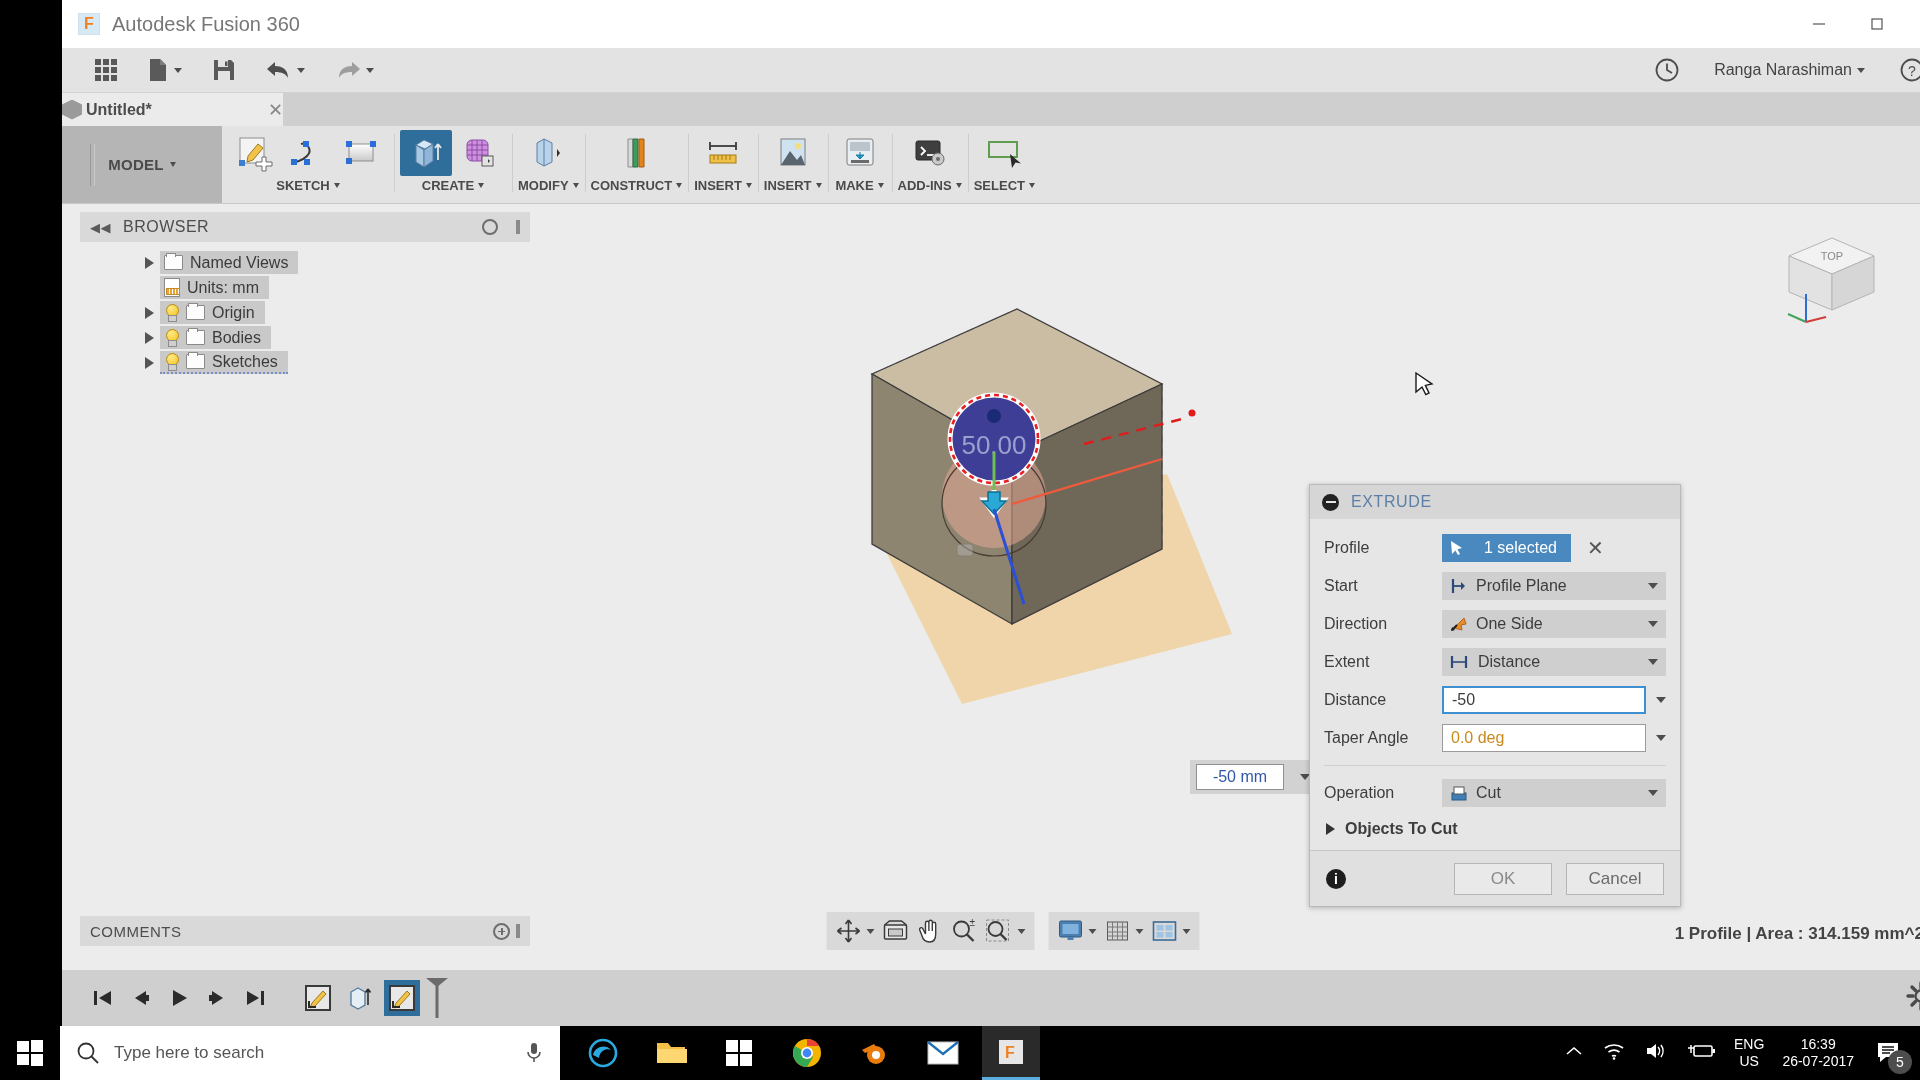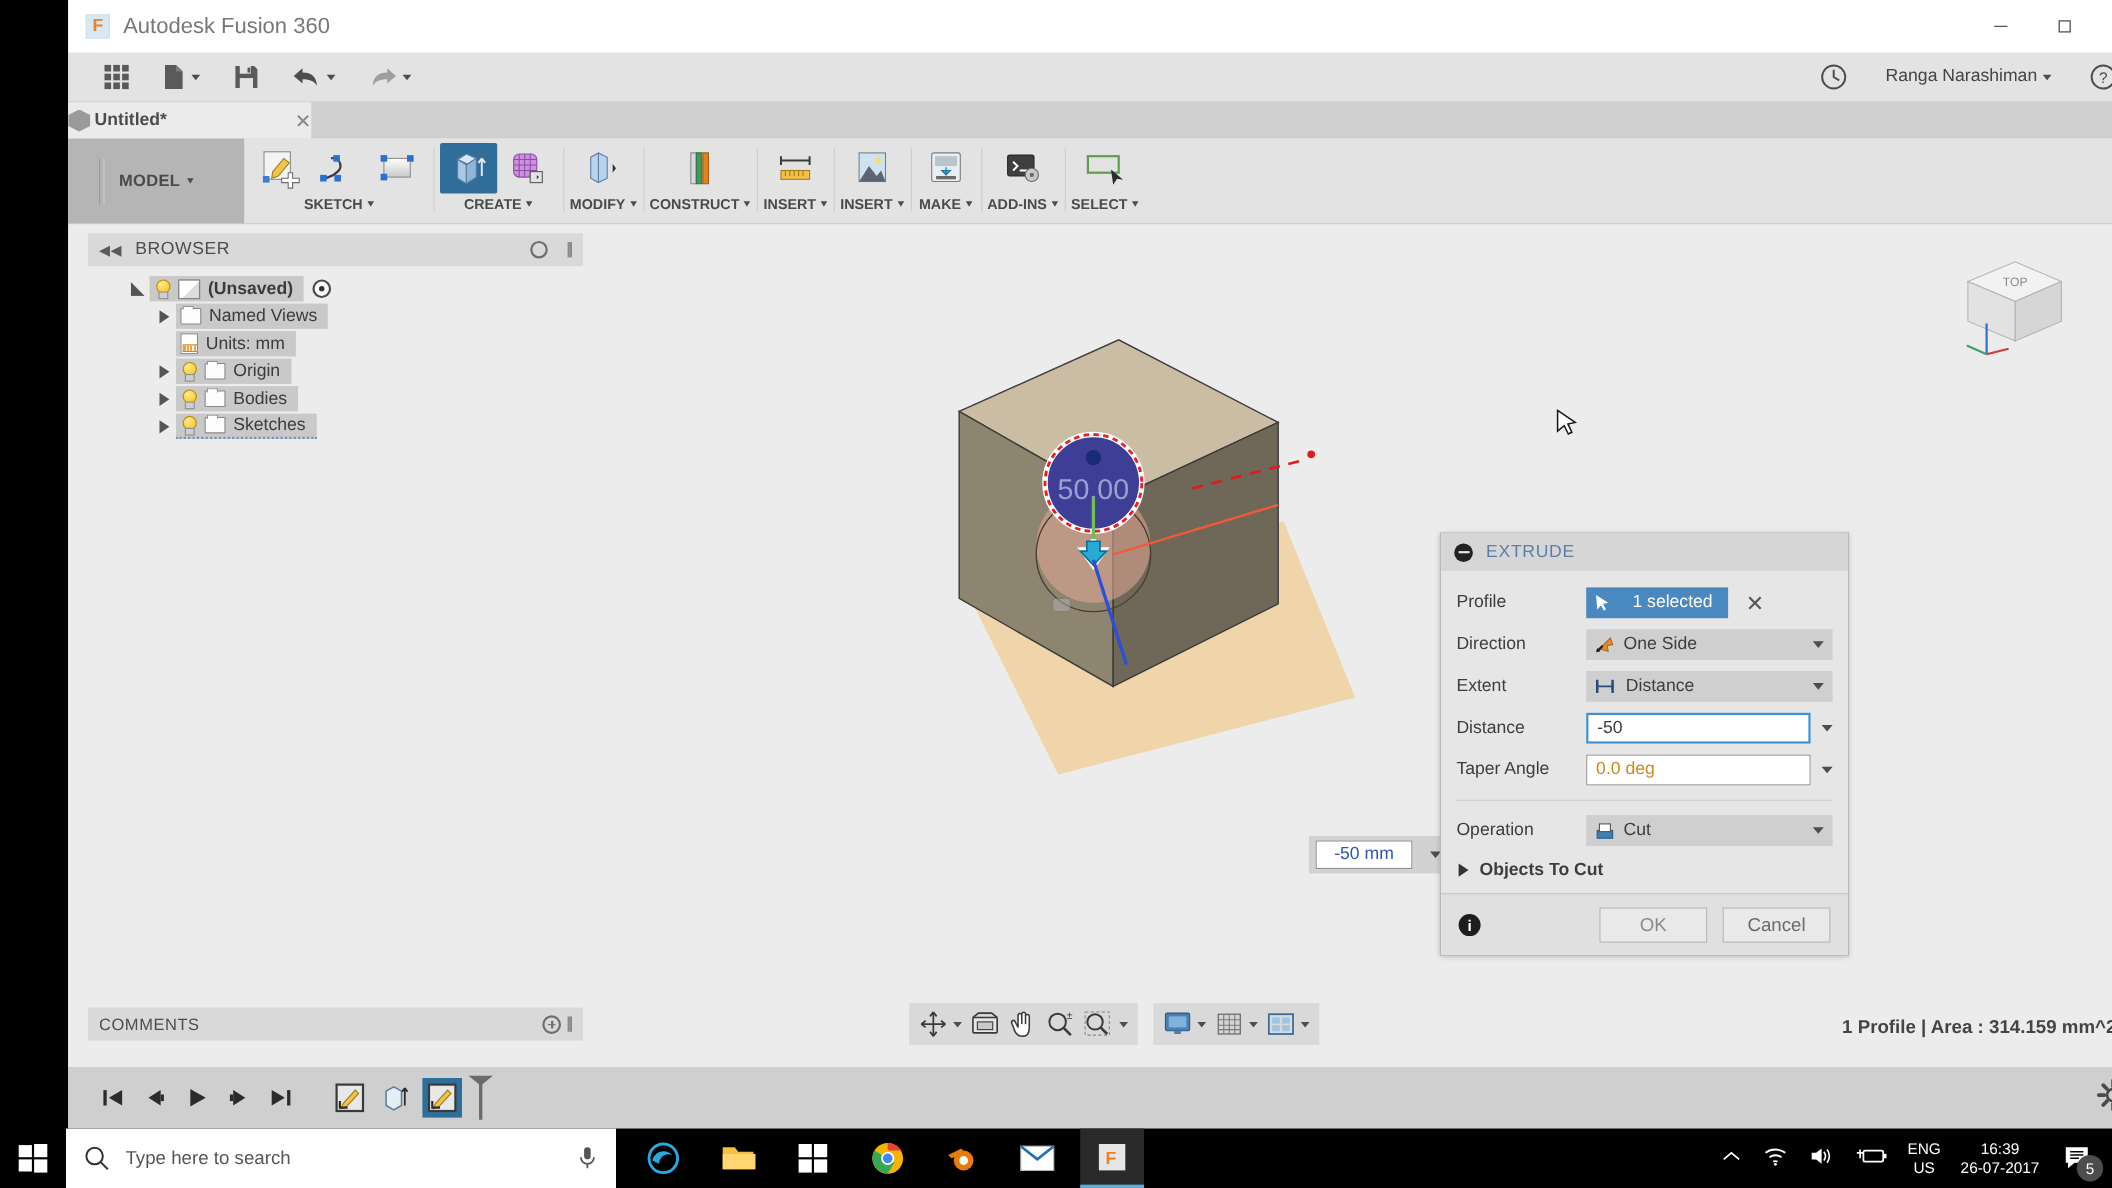--- a/index.html
+++ b/index.html
@@ -554,31 +554,20 @@
 
       <div class="browser">
         <div class="br-head">
           <span class="bk">◀◀</span>
           <span class="br-title">BROWSER</span>
           <span class="dot"></span>
           <span class="br-bars"></span>
         </div>
         <div class="tree">
 
-          <div class="trow" style="padding-left:34px">
-            <span class="tw">
-                <span class="tri open"></span>
-              </span>
-            <span class="thl">
-              <span class="bulb"></span>
-              <span class="cube3"></span>
-              <span style="font-weight:bold">(Unsaved)</span>
-            </span>
-            <span class="radio"></span>
-          </div>
 
           <div class="trow" style="padding-left:58px">
             <span class="tw">
                 <span class="tri"></span>
               </span>
             <span class="thl">
               <span class="folder"></span>
               <span>Named Views</span>
             </span>
           </div>
@@ -738,20 +727,34 @@
               <span class="pillsel">
                 <svg width="14" height="16" viewBox="0 0 14 16">
                     <path d="M1 1l11 7-4.6 1.2L10 14l-2 1-2.6-4.6L2 14z" fill="#fff"></path>
                   </svg>
                 <span>1 selected</span>
               </span>
               <span class="clearx">✕</span>
             </span>
           </div>
 
+          <div class="frow">
+            <span class="flabel">Start</span>
+            <span class="fctl">
+              <span class="selbox">
+                <svg width="18" height="16" viewBox="0 0 18 16">
+                    <line x1="3" y1="1" x2="3" y2="15" stroke="#2b4a7a" stroke-width="2.2"></line>
+                    <line x1="3" y1="8" x2="14" y2="8" stroke="#2b4a7a" stroke-width="1.8"></line>
+                    <path d="M11 4l4 4-4 4z" fill="#2b4a7a"></path>
+                  </svg>
+                <span class="sel-txt">Profile Plane</span>
+                <span class="dc"></span>
+              </span>
+            </span>
+          </div>
 
           <div class="frow">
             <span class="flabel">Direction</span>
             <span class="fctl">
               <span class="selbox">
                 <svg width="18" height="16" viewBox="0 0 18 16">
                     <path d="M4 12L14 2l2 6-5 1 1 5z" fill="#e88c2a" stroke="#b5651a"></path>
                     <path d="M2 14l5-5" stroke="#1e1e1e" stroke-width="2"></path>
                     <path d="M1 15l1-4 3 3z" fill="#1e1e1e"></path>
                   </svg>

